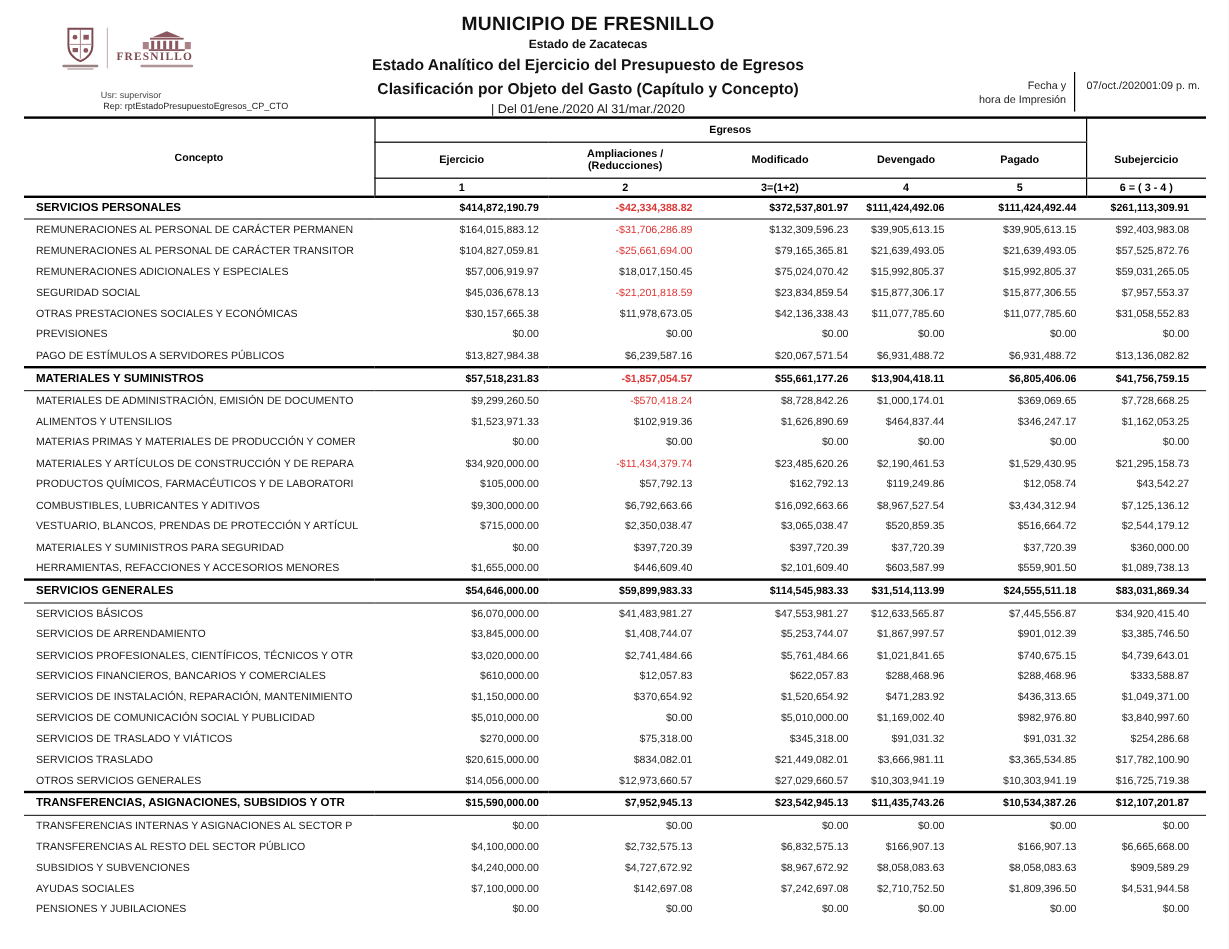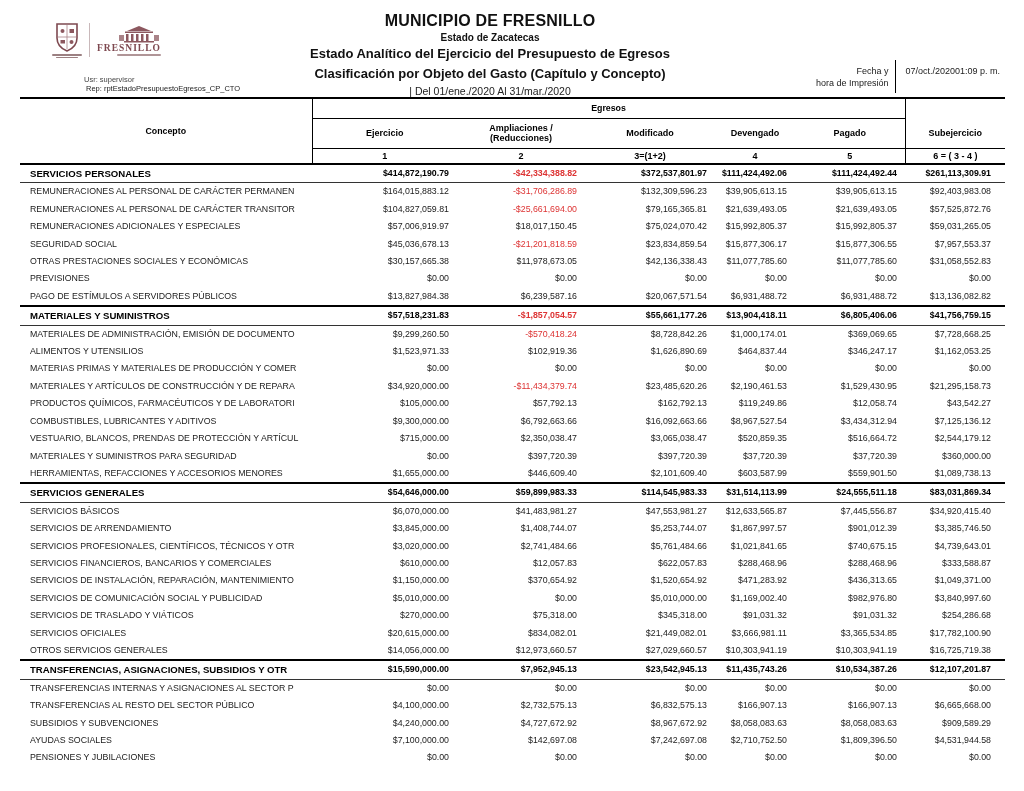--- a/index.html
+++ b/index.html
@@ -389,21 +389,21 @@
         <tr class="item-row">
           <td class="c-label">SERVICIOS DE TRASLADO Y VIÁTICOS</td>
           <td class="num">$270,000.00</td>
           <td class="num">$75,318.00</td>
           <td class="num">$345,318.00</td>
           <td class="num">$91,031.32</td>
           <td class="num">$91,031.32</td>
           <td class="num last">$254,286.68</td>
         </tr>
         <tr class="item-row">
-          <td class="c-label">SERVICIOS OFICIALES</td>
+          <td class="c-label">SERVICIOS TRASLADO</td>
           <td class="num">$20,615,000.00</td>
           <td class="num">$834,082.01</td>
           <td class="num">$21,449,082.01</td>
           <td class="num">$3,666,981.11</td>
           <td class="num">$3,365,534.85</td>
           <td class="num last">$17,782,100.90</td>
         </tr>
         <tr class="item-row">
           <td class="c-label">OTROS SERVICIOS GENERALES</td>
           <td class="num">$14,056,000.00</td>

